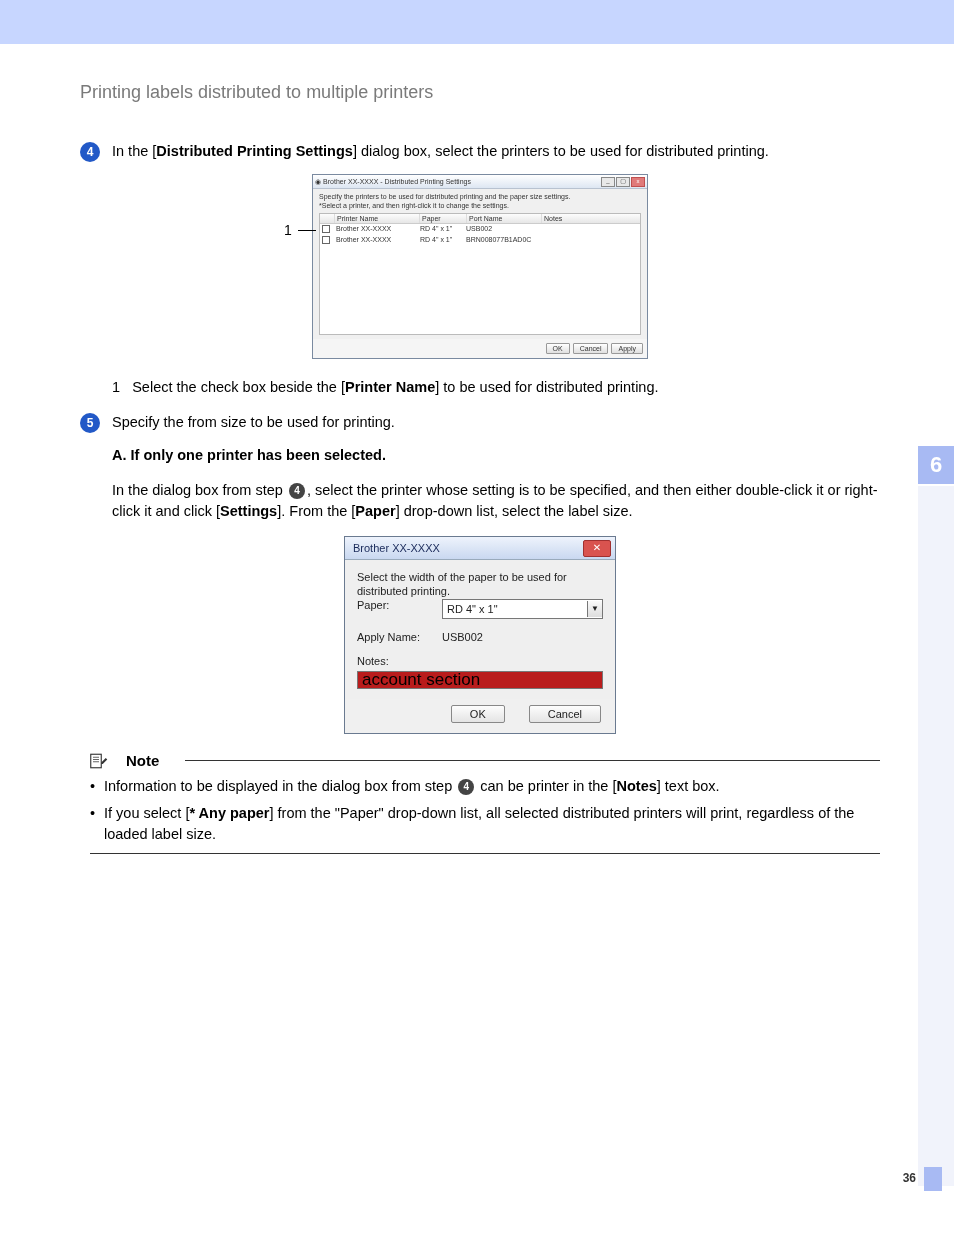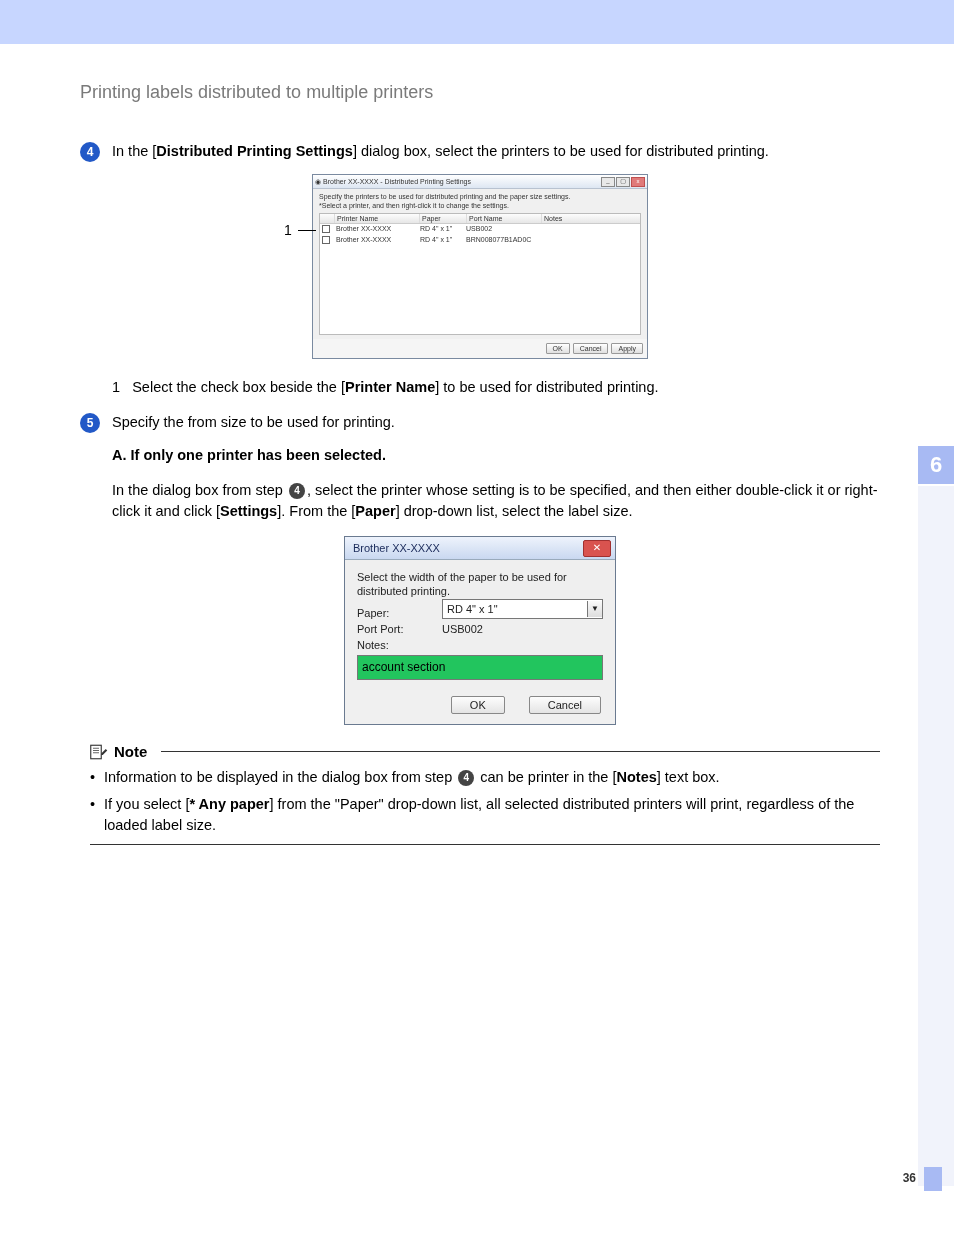--- a/index.html
+++ b/index.html
@@ -14,21 +14,21 @@
   .sub{margin-left:32px;margin-bottom:14px;line-height:1.45;}
   b{font-weight:bold;}
   
   .chapter-tab{position:absolute;right:0;top:446px;width:36px;height:38px;background:#a8baf3;color:#fff;font-size:22px;font-weight:bold;display:flex;align-items:center;justify-content:center;}
   .chapter-ghost{position:absolute;right:0;top:486px;width:36px;height:700px;background:#f1f3fb;}
   
   .page-num{position:absolute;right:38px;bottom:50px;font-size:12px;font-weight:bold;color:#333;}
   .page-num-bar{position:absolute;right:12px;bottom:44px;width:18px;height:24px;background:#a8baf3;}
   
   .note-wrap{margin-left:10px;margin-top:18px;}
-  .note-head{display:flex;align-items:center;gap:6px;font-weight:bold;font-size:15px;}
+  .note-head{display:flex;align-items:center;gap:18px;font-weight:bold;font-size:15px;}
   .note-underline{flex:1;height:1px;background:#333;margin-left:8px;}
   .note-items{margin:6px 0 0 0;padding:0 0 0 0;}
   .note-items li{list-style:none;padding-left:14px;position:relative;line-height:1.45;margin-bottom:6px;}
   .note-items li::before{content:"•";position:absolute;left:0;top:0;}
   .note-foot{height:1px;background:#333;margin-top:8px;}
   
   .fig1-wrap{display:flex;justify-content:center;margin:6px 0 18px 0;}
   .fig1{position:relative;}
   .callout-1{position:absolute;left:-28px;top:48px;font-size:14px;}
   .callout-line{position:absolute;left:-14px;top:56px;width:18px;height:1px;background:#000;}
@@ -56,25 +56,25 @@
   .win1-row .cb span{display:inline-block;width:6px;height:6px;border:1px solid #666;background:#fff;}
   .win1-btns{display:flex;justify-content:flex-end;gap:3px;padding:4px 4px 4px 0;}
   .win1-btn{border:1px solid #999;background:linear-gradient(#fff,#e0e0e0);font-size:7px;padding:1px 6px;border-radius:1px;}
   
   .fig2-wrap{display:flex;justify-content:center;margin:14px 0 10px 0;}
   .win2{width:270px;border:1px solid #6a7a90;font-size:11px;font-family:Tahoma,Arial,sans-serif;background:#f0f0f0;color:#222;}
   .win2-titlebar{height:22px;background:linear-gradient(#eef3fc,#c9d8f0);border-bottom:1px solid #9ab;display:flex;align-items:center;justify-content:space-between;padding:0 4px 0 8px;color:#1a2a5a;font-size:11px;}
   .win2-close{width:26px;height:15px;background:#d9534f;border:1px solid #a03030;color:#fff;font-size:10px;line-height:13px;text-align:center;border-radius:2px;}
   .win2-body{padding:10px 12px 10px 12px;background:#efefef;}
   .win2-desc{font-size:11px;line-height:1.3;}
-  .win2-row{display:flex;align-items:flex-end;margin-bottom:4px;font-size:11px;}
+  .win2-row{display:flex;align-items:flex-start;margin-bottom:12px;font-size:11px;}
   .win2-label{width:85px;}
   .win2-select{flex:1;height:18px;border:1px solid #777;background:#fff;display:flex;align-items:center;justify-content:space-between;padding:0 0 0 4px;font-size:11px;}
   .win2-select .arrow{width:14px;height:16px;border-left:1px solid #777;background:linear-gradient(#fafafa,#ddd);text-align:center;font-size:8px;line-height:16px;}
-  .win2-input{width:100%;height:25px;border:1px solid #777;background:#22c55e;padding:0 4px;font-size:12px;box-sizing:border-box;}
+  .win2-input{width:100%;height:18px;border:1px solid #777;background:#b91c1c;padding:0 4px;font-size:17px;box-sizing:border-box;}
   .win2-btns{display:flex;justify-content:flex-end;gap:24px;padding:6px 14px 10px 0;}
   .win2-btn{border:1px solid #888;background:linear-gradient(#fdfdfd,#e4e4e4);font-size:11px;padding:2px 18px;border-radius:2px;}
   
   .pencil-icon{display:inline-block;width:18px;height:18px;}
 </style>
 </head>
 <body>
 
 <div class="page">
   <div class="top-band"></div>
@@ -170,21 +170,21 @@
         <div class="win2-body">
           <div class="win2-desc">Select the width of the paper to be used for distributed printing.</div>
           <div class="win2-row">
             <div class="win2-label">Paper:</div>
             <div class="win2-select">
               <span>RD 4" x 1"</span>
               <span class="arrow">▼</span>
             </div>
           </div>
           <div class="win2-row">
-            <div class="win2-label">Port Port:</div>
+            <div class="win2-label">Apply Name:</div>
             <div>USB002</div>
           </div>
           <div>
             <div class="win2-label" style="margin-bottom:4px;">Notes:</div>
             <input class="win2-input" value="account section" style="">
           </div>
         </div>
         <div class="win2-btns">
           <div class="win2-btn">OK</div>
           <div class="win2-btn">Cancel</div>

